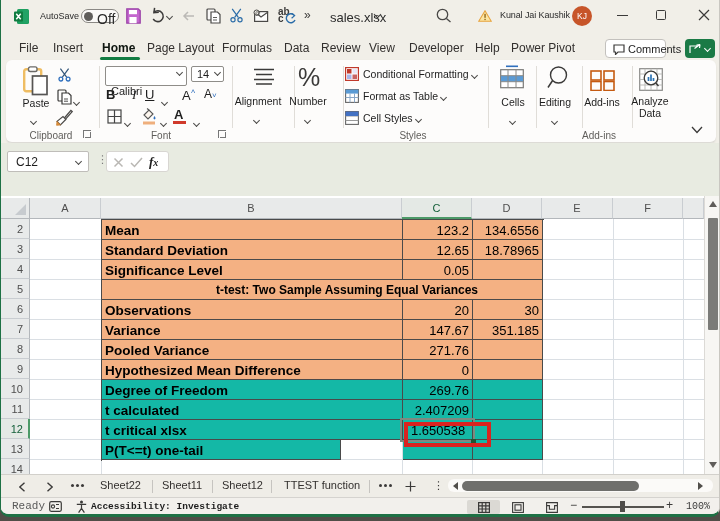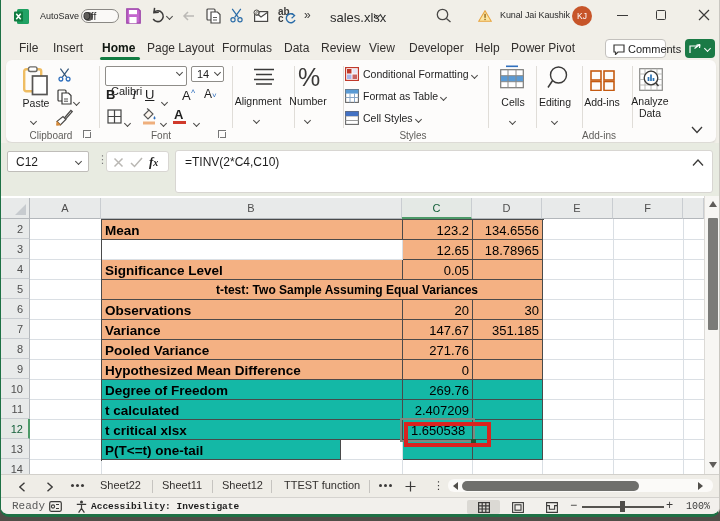--- a/index.html
+++ b/index.html
@@ -7,21 +7,21 @@
 body { font-family:"Liberation Sans", sans-serif; position:relative; background:#504d47; overflow:hidden; }
 .abs { position:absolute; }
 #win { position:absolute; left:0; top:0; width:720px; height:517px; background:#f1efe8;
   border-left:1px solid #1e7145; border-right:1px solid #c9c7c1; border-bottom:3px solid #1e7145;
   border-bottom-left-radius:9px; border-bottom-right-radius:9px; overflow:hidden; }
 
 #titlebar { position:absolute; left:0; top:0; width:720px; height:32px; background:#f1efe8; }
 #titlebar .txt { position:absolute; font-size:12px; color:#2b2b2b; }
 .tglpill { position:absolute; left:80px; top:9px; width:38px; height:14px; border:1px solid #8a8884; border-radius:7px; background:#faf9f7; }
 .tglknob { position:absolute; left:2px; top:1.5px; width:9px; height:9px; border-radius:50%; background:#5f5d5a; }
-.tgltxt { position:absolute; left:1px; top:1px; font-size:10px; color:#2b2b2b; }
+.tgltxt { position:absolute; left:15px; top:1px; font-size:14px; color:#2b2b2b; }
 .chev { display:inline-block; width:5px; height:5px; border-right:1.1px solid #4a4947; border-bottom:1.1px solid #4a4947; transform:rotate(45deg); }
 
 #tabrow { position:absolute; left:0; top:32px; width:720px; height:28px; background:#f1efe8; }
 .rtab { position:absolute; top:9px; font-size:12px; color:#33302e; white-space:nowrap; }
 
 #ribbon { position:absolute; left:5px; top:60px; width:710px; height:83px; background:#fdfcfb; border-radius:6px; border-bottom:1px solid #dddbd6; box-shadow:0 1px 2px rgba(0,0,0,0.08);}
 .gsep { position:absolute; top:6px; height:62px; width:1px; background:#e0ddd8; }
 .glabel { position:absolute; top:70px; font-size:10px; color:#5f5d5a; width:80px; text-align:center; }
 .combo { position:absolute; background:#fff; border:1px solid #8f8d89; border-radius:2px; font-size:11px; color:#1e1e1e; }
 .ribbtn { position:absolute; font-size:10.5px; color:#1e1e1e; text-align:center; }
@@ -289,26 +289,20 @@
       </div>
     <div class="abs" style="left:96px;top:10px;color:#7a7a7a;font-size:11px;letter-spacing:0">⋮</div>
     <div id="fxbox">
       <svg class="abs" style="left:6px;top:5px" width="11" height="11" viewBox="0 0 11 11">
           <path d="M1.5 1.5 L9.5 9.5 M9.5 1.5 L1.5 9.5" stroke="#b9b7b3" stroke-width="1.5"></path>
         </svg>
       <svg class="abs" style="left:23px;top:5px" width="13" height="11" viewBox="0 0 13 11">
           <path d="M1 6 L4.5 9.5 L12 1" stroke="#b9b7b3" stroke-width="1.5" fill="none"></path>
         </svg>
       <div class="abs" style="left:42px;top:2px;font-size:13px;font-style:italic;font-family:'Liberation Serif',serif;color:#1e1e1e;font-weight:bold">f<span style="font-size:10px">x</span></div>
-    </div>
-    <div id="finput">
-        <span style="position:absolute;left:9px;top:4px">=TINV(2*C4,C10)</span>
-      <svg class="abs" style="right:8px;top:8px" width="12" height="8" viewBox="0 0 12 8">
-          <path d="M1 6.5 L6 1 L11 6.5" fill="none" stroke="#3b3a39" stroke-width="1.3"></path>
-        </svg>
     </div>
   </div>
   <div id="grid">
     <div class="abs" style="left:0;top:2px;width:29px;height:21px;background:#e8eaea;border-right:1px solid #b3b7bb;border-bottom:1px solid #b3b7bb">
       <div class="abs" style="left:14px;top:6px;width:0;height:0;border-left:11px solid transparent;border-bottom:11px solid #c7cbcf;"></div>
     </div>
     <div class="colhdr" style="left:29px;width:71px">A</div>
     <div class="colhdr" style="left:100px;width:301px">B</div>
     <div class="colhdr" style="left:401px;width:70px;background:#e4e9e5;color:#15603a;border-bottom:2px solid #4c9a68;line-height:20px">C</div>
     <div class="colhdr" style="left:471px;width:70px">D</div>
@@ -344,20 +338,21 @@
     <div class="gl-h" style="top:183px"></div>
     <div class="gl-h" style="top:203px"></div>
     <div class="gl-h" style="top:223px"></div>
     <div class="gl-h" style="top:243px"></div>
     <div class="gl-h" style="top:263px"></div>
 
     <div class="abs" style="left:100px;top:23px;width:443px;height:242px;border-left:1px solid #4a4a4a;border-top:1px solid #4a4a4a">
       <div class="cell lbl or" style="left:0;top:0;width:301px">Mean</div>
       <div class="cell num or" style="left:301px;top:0;width:70px">123.2</div>
       <div class="cell num or" style="left:371px;top:0;width:70px">134.6556</div>
+      <div class="cell lbl or" style="left:0;top:20px;width:301px">Standard Deviation</div>
       <div class="cell num or" style="left:301px;top:20px;width:70px">12.65</div>
       <div class="cell num or" style="left:371px;top:20px;width:70px">18.78965</div>
       <div class="cell lbl or" style="left:0;top:40px;width:301px">Significance Level</div>
       <div class="cell num or" style="left:301px;top:40px;width:70px">0.05</div>
       <div class="cell num or" style="left:371px;top:40px;width:70px"></div>
       <div class="cell lbl or" style="left:0;top:80px;width:301px">Observations</div>
       <div class="cell or" style="left:0;top:60px;width:441px;font-weight:bold;text-align:center;font-size:12px;padding-left:50px">t-test: Two Sample Assuming Equal Variances</div>
       <div class="cell num or" style="left:301px;top:80px;width:70px">20</div>
       <div class="cell num or" style="left:371px;top:80px;width:70px">30</div>
       <div class="cell lbl or" style="left:0;top:100px;width:301px">Variance</div>

